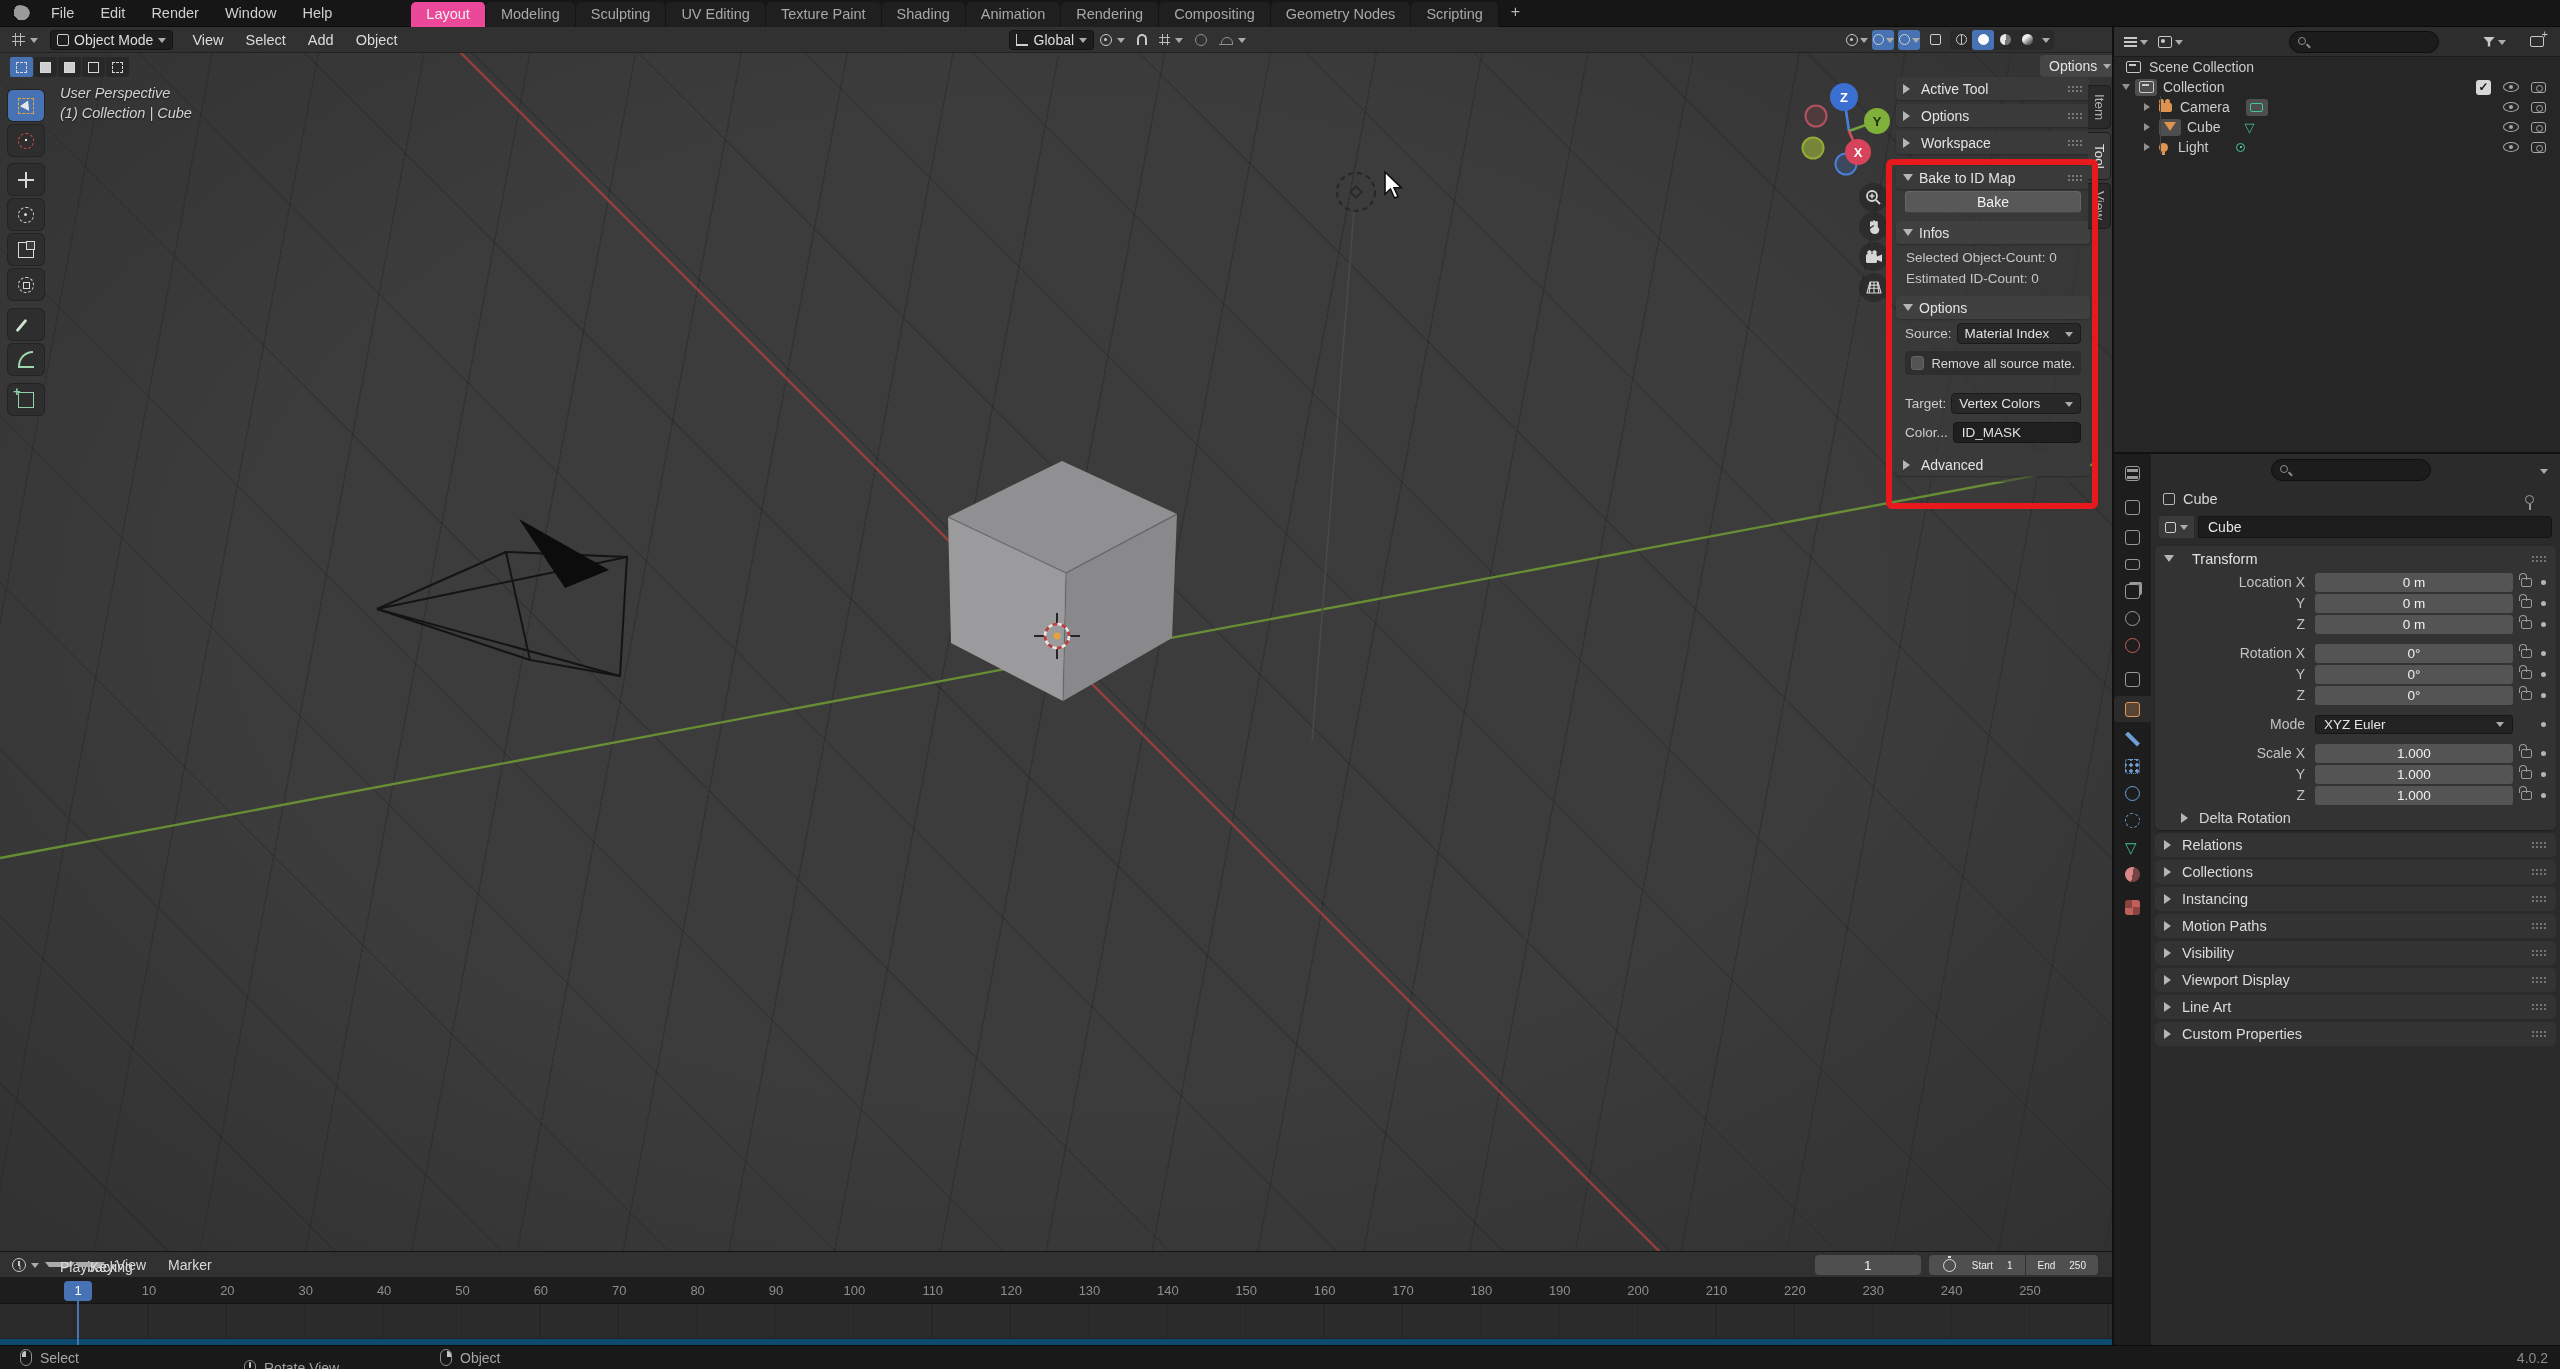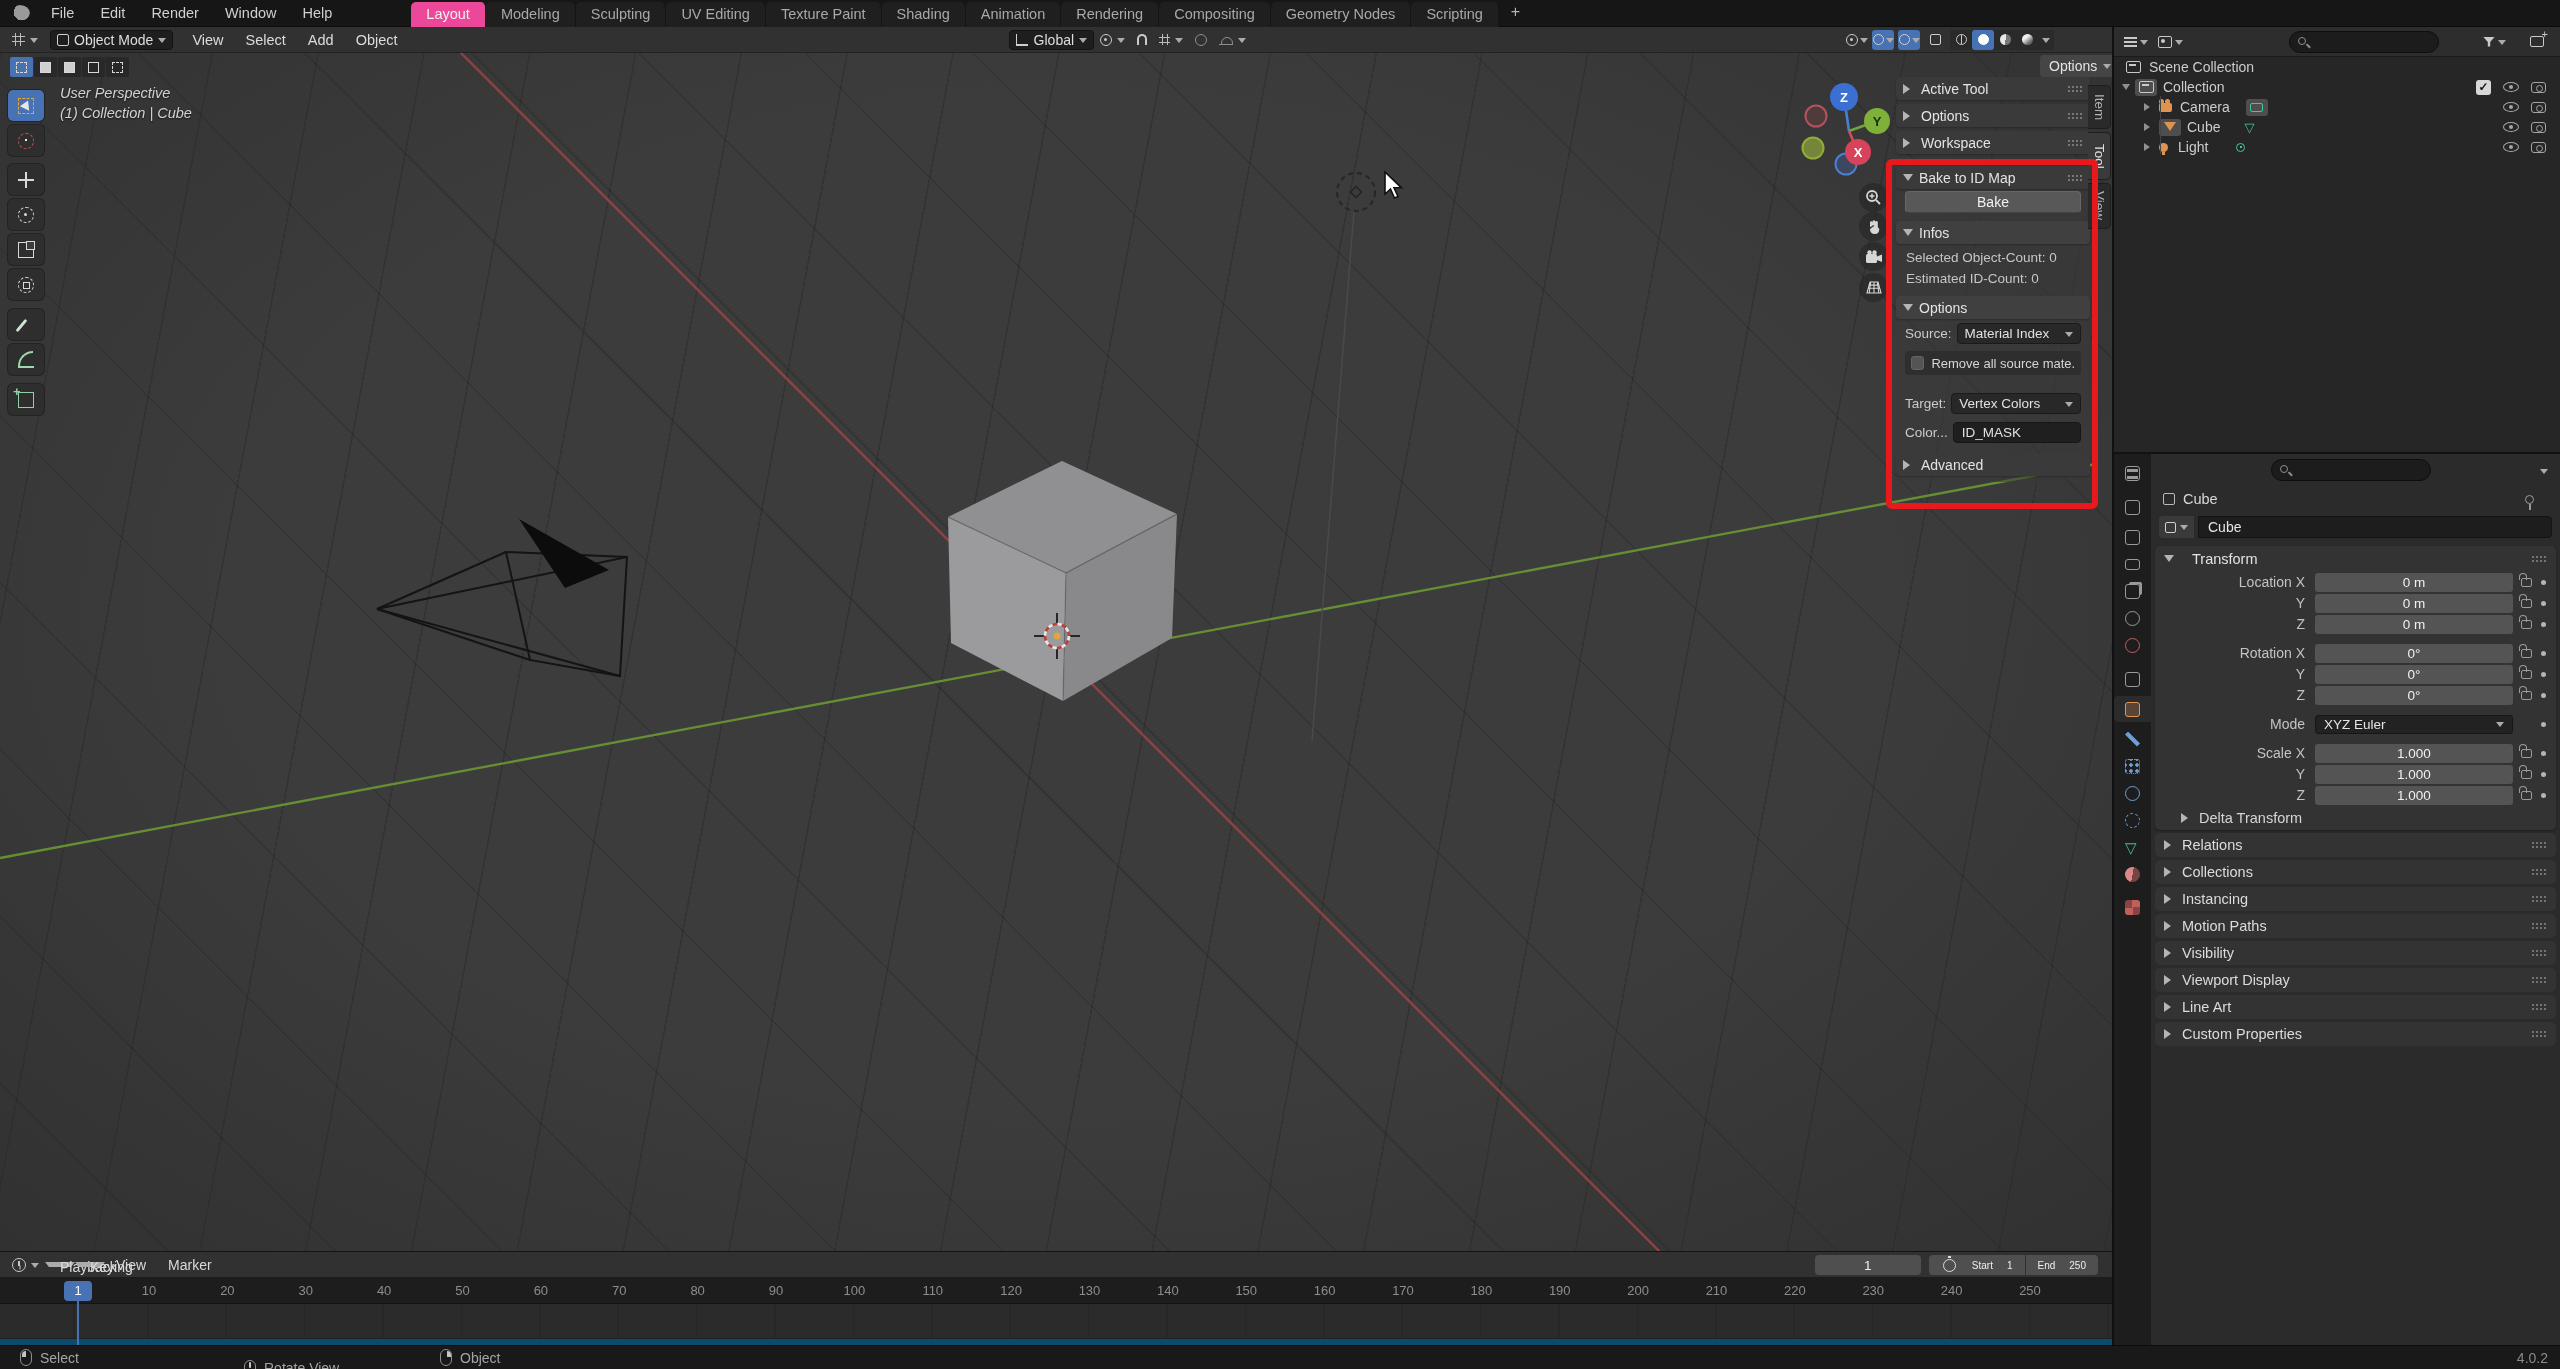--- a/index.html
+++ b/index.html
@@ -777,21 +777,21 @@
 
               <div class="prow">
                 <span class="plabel">Z</span>
                 <span class="pfield">1.000</span>
                 <span class="lock"></span>
                 <span class="dot"></span>
               </div>
             </div>
           <div class="subrow">
             <span class="chev closed"></span>
-            <span>Delta Transform</span>
+            <span>Delta Rotation</span>
           </div>
         </div>
 
         <div>
 
             <div class="cpanel">
               <span class="chev closed"></span>
               <span>Relations</span>
               <span class="grip"></span>
             </div>

